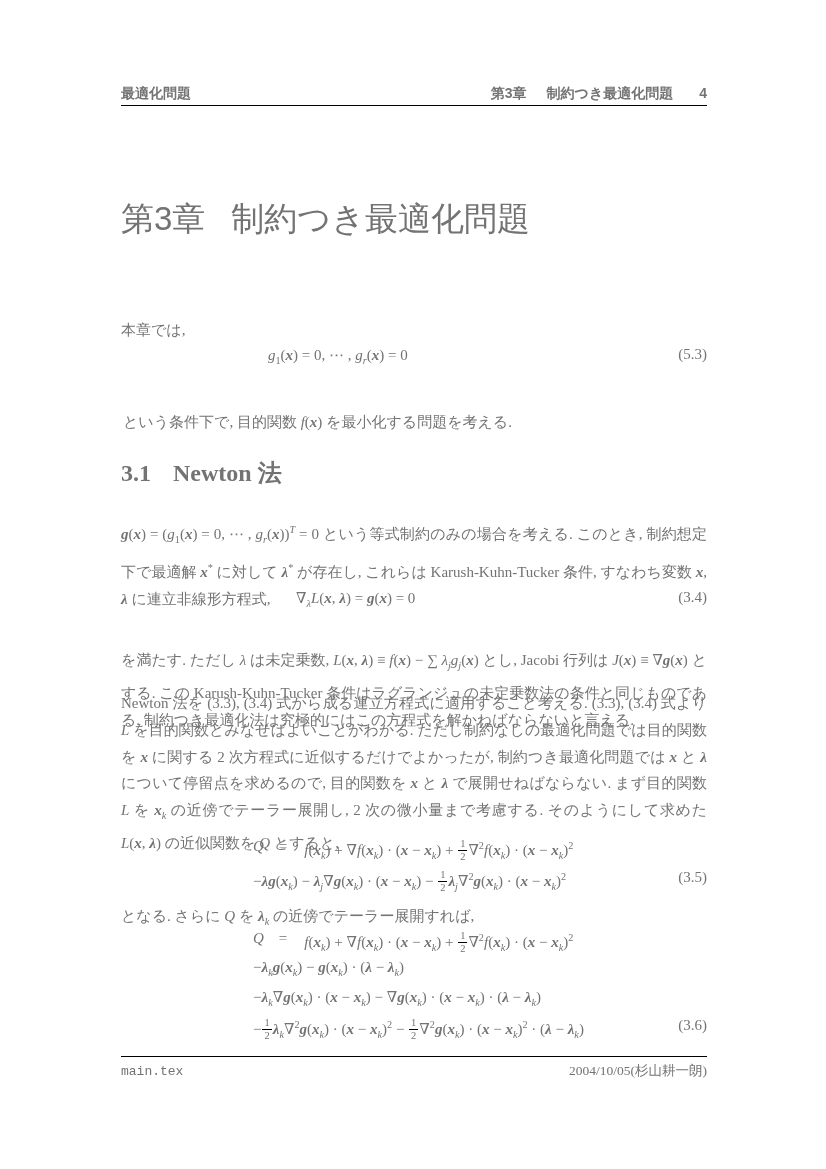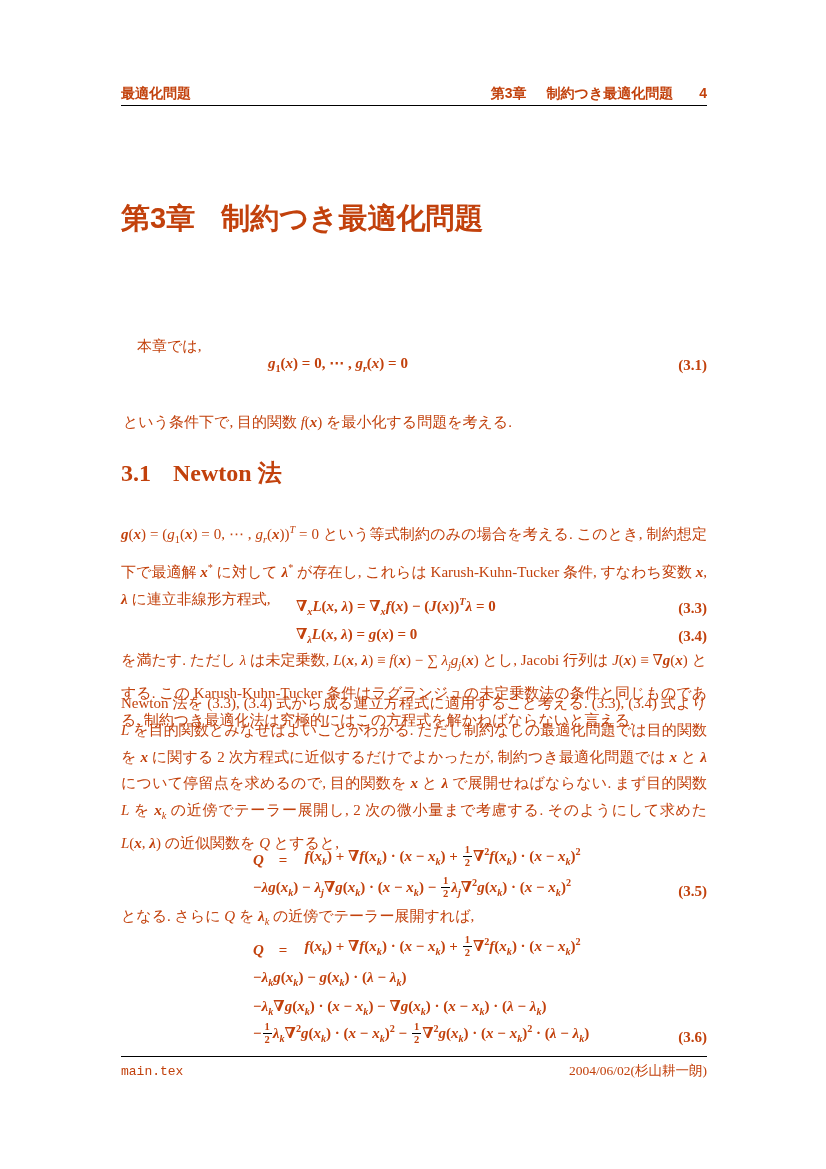--- a/index.html
+++ b/index.html
@@ -1,56 +1,56 @@
 <!DOCTYPE html>
 <html><head>
 <meta charset="utf-8">
 <style>
   html, body { margin: 0; padding: 0; background: #e8e8e8; }
   .sheet {
     position: relative;
     width: 826px; height: 1169px;
     margin: 0 auto;
     background: #ffffff;
-    color: #c2410c;
+    color: #737373;
     font-family: "Liberation Serif", "DejaVu Serif", serif;
     overflow: hidden;
   }
   .abs { position: absolute; left: 121px; width: 586px; }
 
   
   .hdr { top: 85px; display: flex; align-items: baseline; font-size: 14px; font-weight: bold;
          font-family: "Liberation Sans", "DejaVu Sans", sans-serif; }
   .hdr-left { flex: 0 0 auto; }
   .hdr-spacer { flex: 1 1 auto; }
   .hdr-chapter { margin-right: 20px; }
   .hdr-title { margin-right: 26px; }
   .hdr-rule { top: 105px; border-top: 1px solid #000; height: 0; }
 
   
-  .chapter-title { top: 199px; font-size: 29px; font-weight: bold; line-height: 39px;
+  .chapter-title { top: 199px; font-size: 33px; font-weight: normal; line-height: 39px;
                    font-family: "Liberation Sans", "DejaVu Sans", sans-serif; }
   .chapter-title .chapter-label { margin-right: 26px; }
 
   
   .para { font-size: 15px; line-height: 27.5px; text-align: justify; }
   .p-intro   { top: 317px; }
   .p-cond    { top: 407px; }
   .p-kkt     { top: 516px; }
   .p-satisfy { top: 647px; }
   .p-newton  { top: 690px; line-height: 26.8px; }
   .p-taylor  { top: 903px; }
 
   
   .sec-heading { top: 459px; font-size: 24px; font-weight: bold; line-height: 28px; }
   .sec-heading .sec-num { margin-right: 22px; }
 
   
   .eqgroup { font-size: 15px; }
-  .eqrow { position: relative; display: flex; align-items: flex-end; font-weight: bold; }
+  .eqrow { position: relative; display: flex; align-items: flex-start; }
   .eqg1 { top: 346px; } .eqg1 .eqrow { height: 28px; }
   .eqg2 { top: 589px; } .eqg2 .eqrow { height: 28px; }
   .eqg1 .ebody { margin-left: 147px; }
   .eqg2 .ebody { margin-left: 175px; }
   .eqg35 { top: 838px; } .eqg35 .eqrow { height: 31px; }
   .eqg36 { top: 930px; } .eqg36 .eqrow { height: 29px; }
   .lhs { display: inline-block; margin-left: 132px; font-style: italic; }
   .rel { display: inline-block; margin-left: 15px; margin-right: 17px; }
   .cont { margin-left: 132px; }
   .eqno { position: absolute; right: 0; font-style: normal; }
@@ -80,42 +80,38 @@
     <span class="hdr-chapter">第3章</span>
     <span class="hdr-title">制約つき最適化問題</span>
     <span class="hdr-page">4</span>
   </div>
   <div class="abs hdr-rule"></div>
 
   <h1 class="abs chapter-title" style="margin:0;">
     <span class="chapter-label">第3章</span><span>制約つき最適化問題</span>
   </h1>
 
-  <p class="abs para p-intro" style="margin:16px;">本章では,</p>
+  <p class="abs para p-intro" style="margin:0;">本章では,</p>
 
   <div class="abs eqgroup eqg1">
     <div class="eqrow">
       <span class="ebody"><i>g</i><sub>1</sub>(<b><i>x</i></b>) = 0, ⋯ , <i>g</i><sub><i>r</i></sub>(<b><i>x</i></b>) = 0</span>
-      <span class="eqno">(3.1)</span>
+      <span class="eqno">(5.3)</span>
     </div>
   </div>
 
   <p class="abs para p-cond" style="margin:2px;">という条件下で, 目的関数 <i>f</i>(<b><i>x</i></b>) を最小化する問題を考える.</p>
 
   <h2 class="abs sec-heading" style="margin:0;">
     <span class="sec-num">3.1</span><span>Newton 法</span>
   </h2>
 
   <p class="abs para p-kkt" style="margin:0;"><b><i>g</i></b>(<b><i>x</i></b>) = (<i>g</i><sub>1</sub>(<b><i>x</i></b>) = 0, ⋯ , <i>g</i><sub><i>r</i></sub>(<b><i>x</i></b>))<sup><i>T</i></sup> = 0 という等式制約のみの場合を考える. このとき, 制約想定下で最適解 <b><i>x</i></b><sup>*</sup> に対して <b><i>λ</i></b><sup>*</sup> が存在し, これらは Karush-Kuhn-Tucker 条件, すなわち変数 <b><i>x</i></b>, <b><i>λ</i></b> に連立非線形方程式,</p>
 
   <div class="abs eqgroup eqg2">
-    <div class="eqrow">
-      <span class="ebody">∇<sub><i>x</i></sub><i>L</i>(<b><i>x</i></b>, <b><i>λ</i></b>) = ∇<sub><i>x</i></sub><i>f</i>(<b><i>x</i></b>) − (<i>J</i>(<b><i>x</i></b>))<sup><i>T</i></sup><b><i>λ</i></b> = 0</span>
-      <span class="eqno">(3.3)</span>
-    </div>
     <div class="eqrow">
       <span class="ebody">∇<sub><i>λ</i></sub><i>L</i>(<b><i>x</i></b>, <b><i>λ</i></b>) = <b><i>g</i></b>(<b><i>x</i></b>) = 0</span>
       <span class="eqno">(3.4)</span>
     </div>
   </div>
 
   <p class="abs para p-satisfy" style="margin:0;">を満たす. ただし <i>λ</i> は未定乗数, <i>L</i>(<b><i>x</i></b>, <b><i>λ</i></b>) ≡ <i>f</i>(<b><i>x</i></b>) − ∑ <i>λ</i><sub><i>j</i></sub><i>g</i><sub><i>j</i></sub>(<b><i>x</i></b>) とし, Jacobi 行列は <i>J</i>(<b><i>x</i></b>) ≡ ∇<b><i>g</i></b>(<b><i>x</i></b>) とする. この Karush-Kuhn-Tucker 条件はラグランジュの未定乗数法の条件と同じものである. 制約つき最適化法は究極的にはこの方程式を解かねばならないと言える.</p>
 
   <p class="abs para p-newton" style="margin:0;">Newton 法を (3.3), (3.4) 式から成る連立方程式に適用すること考える. (3.3), (3.4) 式より <i>L</i> を目的関数とみなせばよいことがわかる. ただし制約なしの最適化問題では目的関数を <b><i>x</i></b> に関する 2 次方程式に近似するだけでよかったが, 制約つき最適化問題では <b><i>x</i></b> と <b><i>λ</i></b> について停留点を求めるので, 目的関数を <b><i>x</i></b> と <b><i>λ</i></b> で展開せねばならない. まず目的関数 <i>L</i> を <b><i>x</i></b><sub><i>k</i></sub> の近傍でテーラー展開し, 2 次の微小量まで考慮する. そのようにして求めた <i>L</i>(<b><i>x</i></b>, <b><i>λ</i></b>) の近似関数を <i>Q</i> とすると,</p>
 
@@ -148,16 +144,16 @@
     <div class="eqrow">
       <span class="cont">−<span class="frac"><span class="fn">1</span><span class="fd">2</span></span><b><i>λ</i></b><sub><i>k</i></sub>∇<sup>2</sup><b><i>g</i></b>(<b><i>x</i></b><sub><i>k</i></sub>) · (<b><i>x</i></b> − <b><i>x</i></b><sub><i>k</i></sub>)<sup>2</sup> − <span class="frac"><span class="fn">1</span><span class="fd">2</span></span>∇<sup>2</sup><b><i>g</i></b>(<b><i>x</i></b><sub><i>k</i></sub>) · (<b><i>x</i></b> − <b><i>x</i></b><sub><i>k</i></sub>)<sup>2</sup> · (<b><i>λ</i></b> − <b><i>λ</i></b><sub><i>k</i></sub>)</span>
       <span class="eqno">(3.6)</span>
     </div>
   </div>
 
   <div class="abs ftr-rule"></div>
   <div class="abs ftr">
     <span class="ftr-left">main.tex</span>
     <span class="ftr-spacer"></span>
-    <span class="ftr-right">2004/06/02(杉山耕一朗)</span>
+    <span class="ftr-right">2004/10/05(杉山耕一朗)</span>
   </div>
 
 </div>
 
 </body></html>

